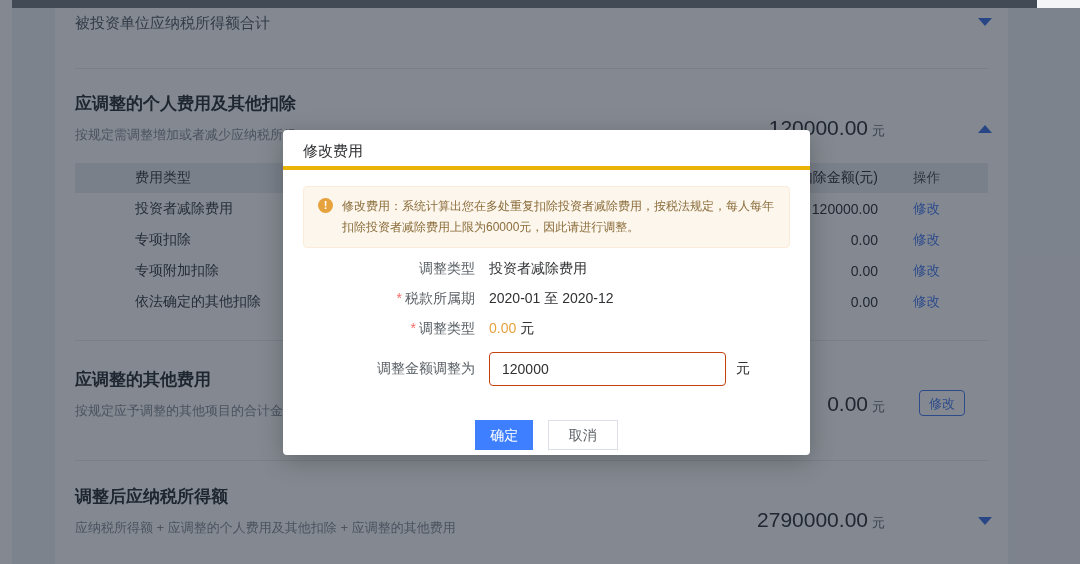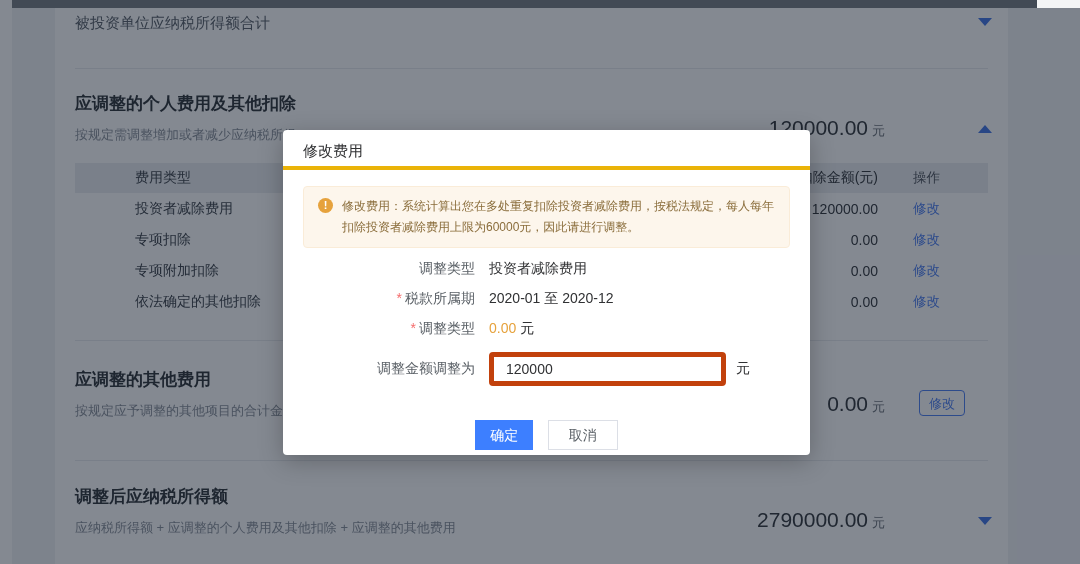--- a/index.html
+++ b/index.html
@@ -81,21 +81,21 @@
   .frow.first { margin-top:10px; }
   .frow.input-row { height:34px; margin-top:12px; }
   .flabel {
     width:172px; text-align:right; font-size:14px; color:#5a6066; white-space:nowrap;
   }
   .star { color:#f56c6c; margin-right:3px; }
   .fval { margin-left:14px; font-size:14px; color:#303133; white-space:nowrap; }
   .fval .orange { color:#e6a23c; margin-right:4px; }
   .amt-input {
     margin-left:14px; width:237px; height:34px;
-    border:5px solid #c2410c; border-radius:4px;
+    border:1px solid #c2410c; border-radius:4px;
     padding:0 12px; font-size:14px; color:#303133;
     font-family:"Liberation Sans","DejaVu Sans",sans-serif; outline:none;
   }
   .input-unit { margin-left:10px; font-size:14px; color:#303133; }
   .modal-footer { margin-top:34px; text-align:center; }
   .btn { height:30px; border-radius:0; font-size:14px; cursor:pointer; line-height:1;
          font-family:"Liberation Sans","DejaVu Sans",sans-serif; }
   .btn-primary { width:58px; background:#3d7fff; border:1px solid #3d7fff; color:#ffffff; }
   .btn-plain   { width:70px; background:#ffffff; border:1px solid #dcdfe6; color:#5a6066; margin-left:10px; }
 </style>

